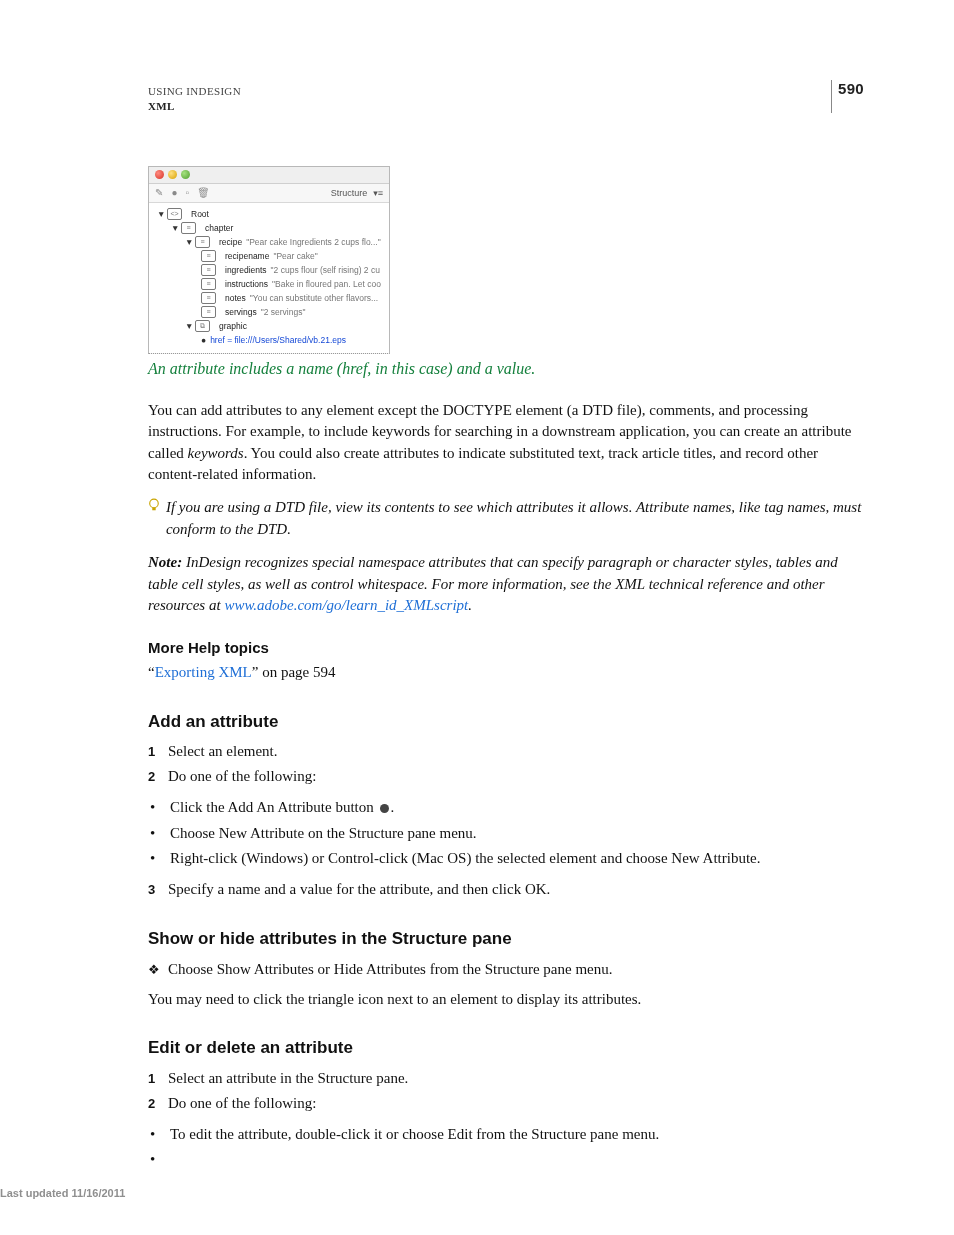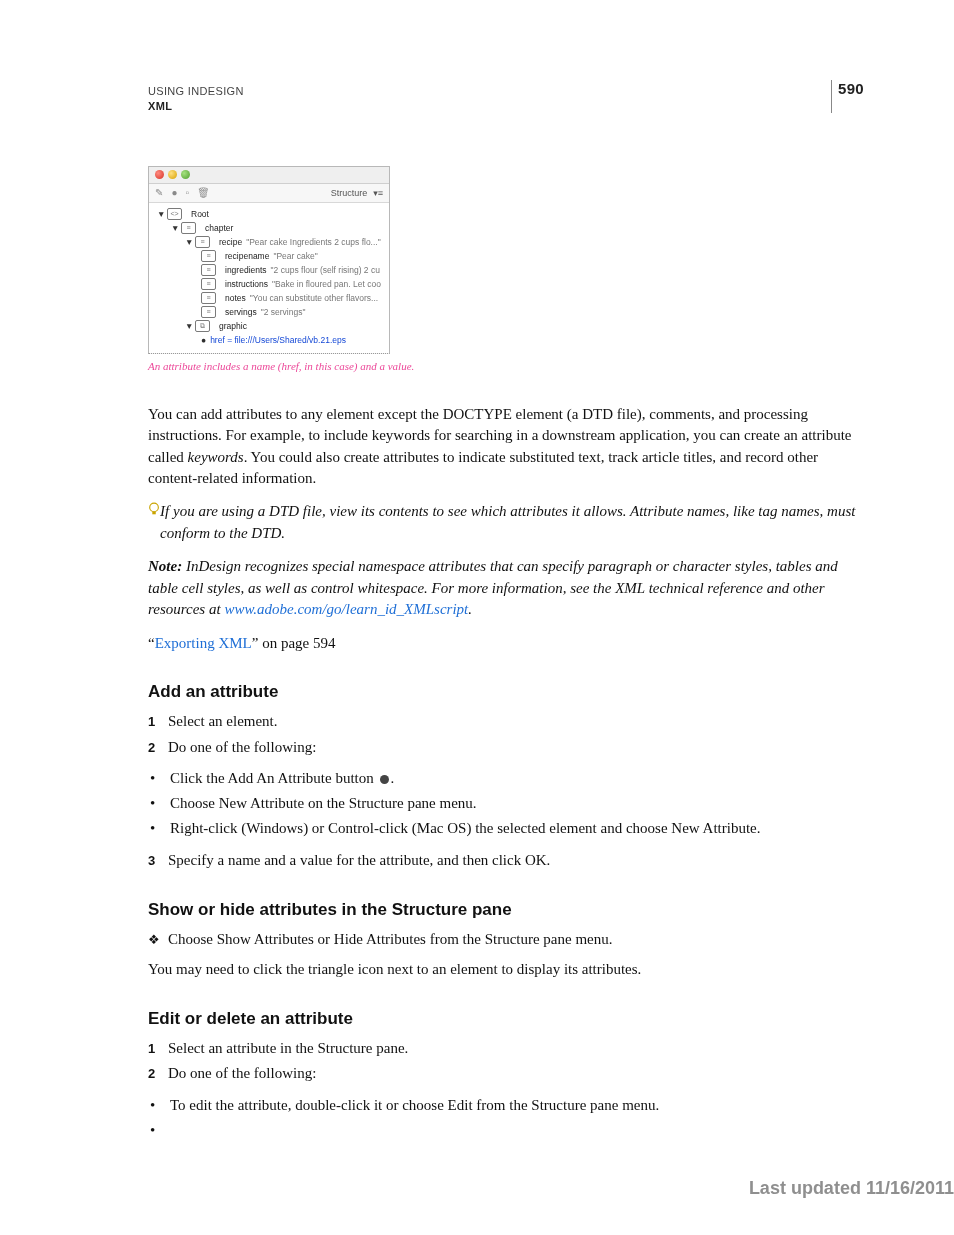--- a/index.html
+++ b/index.html
@@ -16,21 +16,21 @@
   .running-head{
     display:flex;
     justify-content:space-between;
     align-items:flex-start;
     font-family:"Myriad Pro","Helvetica Neue",Arial,sans-serif;
     font-size:11px;
     letter-spacing:0.03em;
     color:#444;
     margin-bottom:52px;
   }
-  .running-head .rh-left{line-height:1.35;}
+  .running-head .rh-left{line-height:1.35;font-family:Liberation Serif, serif;}
   .running-head .rh-sub{font-weight:700;color:#222;}
   .running-head .rh-right{
     border-left:1px solid #888;
     padding:0 6px 16px 6px;
     font-weight:700;
     color:#222;
     font-size:15px;
     margin-top:-4px;
   }
   .figure{
@@ -73,30 +73,30 @@
   }
   .row .lbl{color:#222;padding-left:6px;}
   .row .snip{color:#777;margin-left:4px;}
   .row .attr{color:#1448d6;}
   .ind1{padding-left:6px;}
   .ind2{padding-left:20px;}
   .ind3{padding-left:34px;}
   .ind4{padding-left:50px;}
   .ind5{padding-left:50px;}
   .figcap{
-    font-style:italic;font-size:11px;color:#ec4899;
-    margin:6px 0 32px 0;
+    font-style:italic;font-size:16px;color:#15803d;
+    margin:6px 0 22px 0;
   }
   .body{
     font-size:15px;line-height:1.43;color:#111;
   }
   .body p{margin:0 0 12px 0;}
   .body em{font-style:italic;}
   .tip{
-    display:flex;align-items:flex-start;
+    display:flex;align-items:flex-start;gap:6px;
     font-style:italic;margin:6px 0 12px 0;
   }
   a.link{color:#1f6fd6;text-decoration:none;}
   .h-more{
     font-family:"Myriad Pro","Helvetica Neue",Arial,sans-serif;
     font-weight:700;font-size:15px;margin:20px 0 4px 0;
   }
   .h-sec{
     font-family:"Myriad Pro","Helvetica Neue",Arial,sans-serif;
     font-weight:700;font-size:17px;margin:26px 0 6px 0;
@@ -117,23 +117,23 @@
     font-size:15px;line-height:1.55;margin:2px 0;
   }
   ul.bul>li .dot{width:20px;flex:0 0 20px;text-align:left;padding-left:2px;}
   .inline-icon{
     display:inline-block;width:9px;height:9px;border-radius:50%;
     background:#444;vertical-align:middle;margin:0 2px;
   }
   .diamond{width:20px;flex:0 0 20px;font-size:13px;padding-top:2px;}
   .footer{
     position:absolute;left:0;right:0;bottom:36px;
-    text-align:right;
-    font-family:"Myriad Pro","Helvetica Neue",Arial,sans-serif;
-    font-weight:600;font-size:18px;color:#8f8f8f;
+    text-align:left;
+    font-family:"Myriad Pro","Helvetica Neue",Arial,sans-serif;
+    font-weight:600;font-size:11px;color:#8f8f8f;
   }
   .deco-bulb{width:14px;height:18px;}
 </style>
 </head>
 <body>
 
 <div class="page">
 
   <div class="running-head">
     <div class="rh-left">
@@ -228,20 +228,21 @@
         <circle cx="7" cy="6" r="5" fill="none" stroke="#c9a400" stroke-width="1.3"></circle>
         <rect x="5" y="11" width="4" height="3" fill="#c9a400"></rect>
       </svg>
       <div>If you are using a DTD file, view its contents to see which attributes it allows. Attribute names, like tag names, must conform to the DTD.</div>
     </div>
 
     <p>
       <strong><em>Note:</em></strong><em><span> InDesign recognizes special namespace attributes that can specify paragraph or character styles, tables and table cell styles, as well as control whitespace. For more information, see the XML technical reference and other resources at </span><a class="link" href="#">www.adobe.com/go/learn_id_XMLscript</a><span>.</span></em>
     </p>
 
+    <div class="h-more">More Help topics</div>
     <p>
       <span>“</span><a class="link" href="#">Exporting XML</a><span>” on page 594</span>
     </p>
 
     <div class="h-sec">Add an attribute</div>
     <ol class="steps">
       <li>
           <span class="num">1</span>
           <span>Select an element.</span>
         </li>

